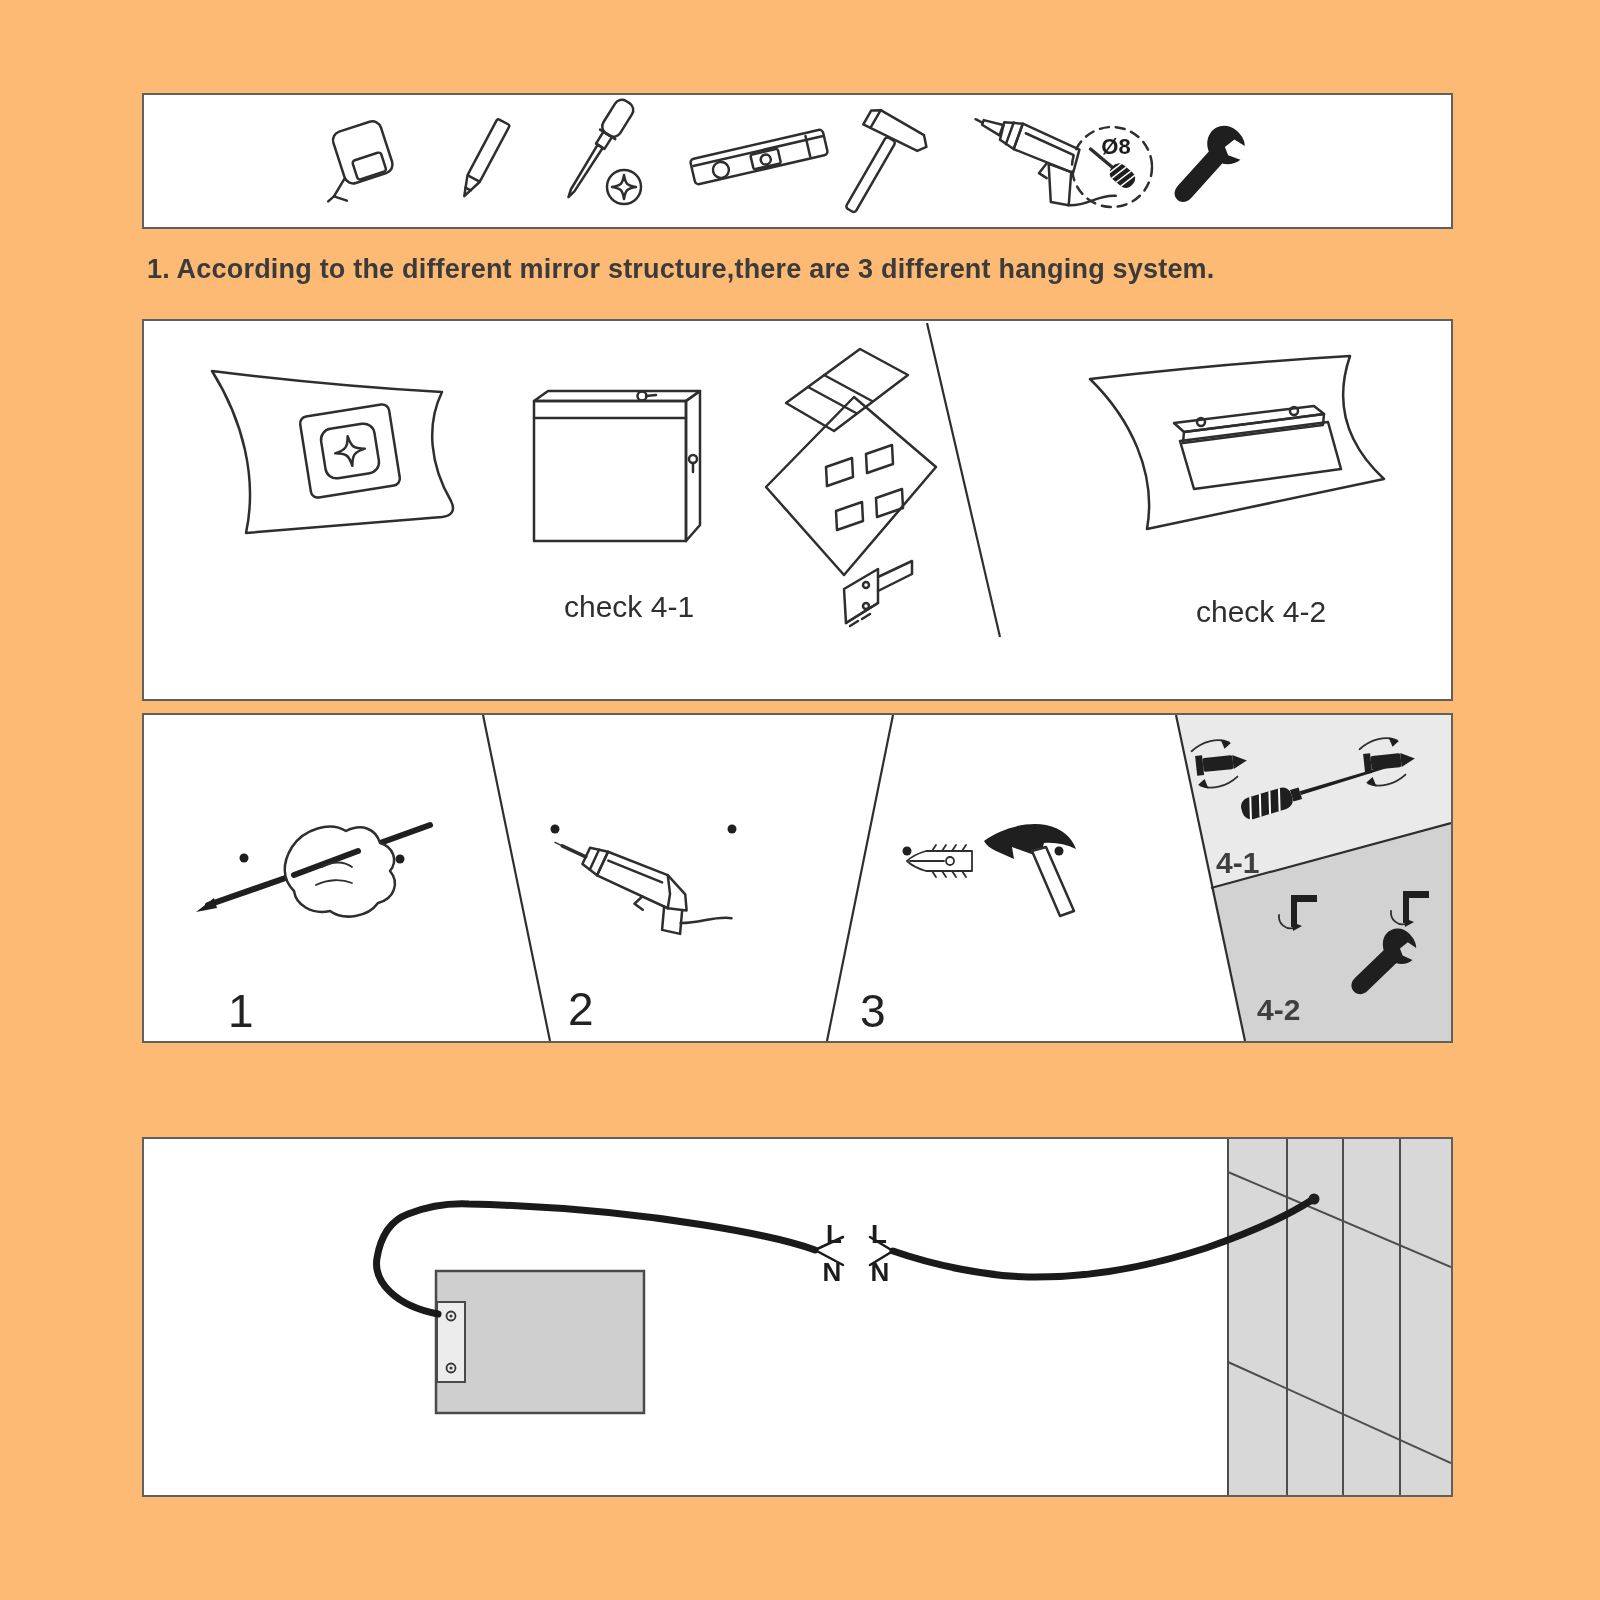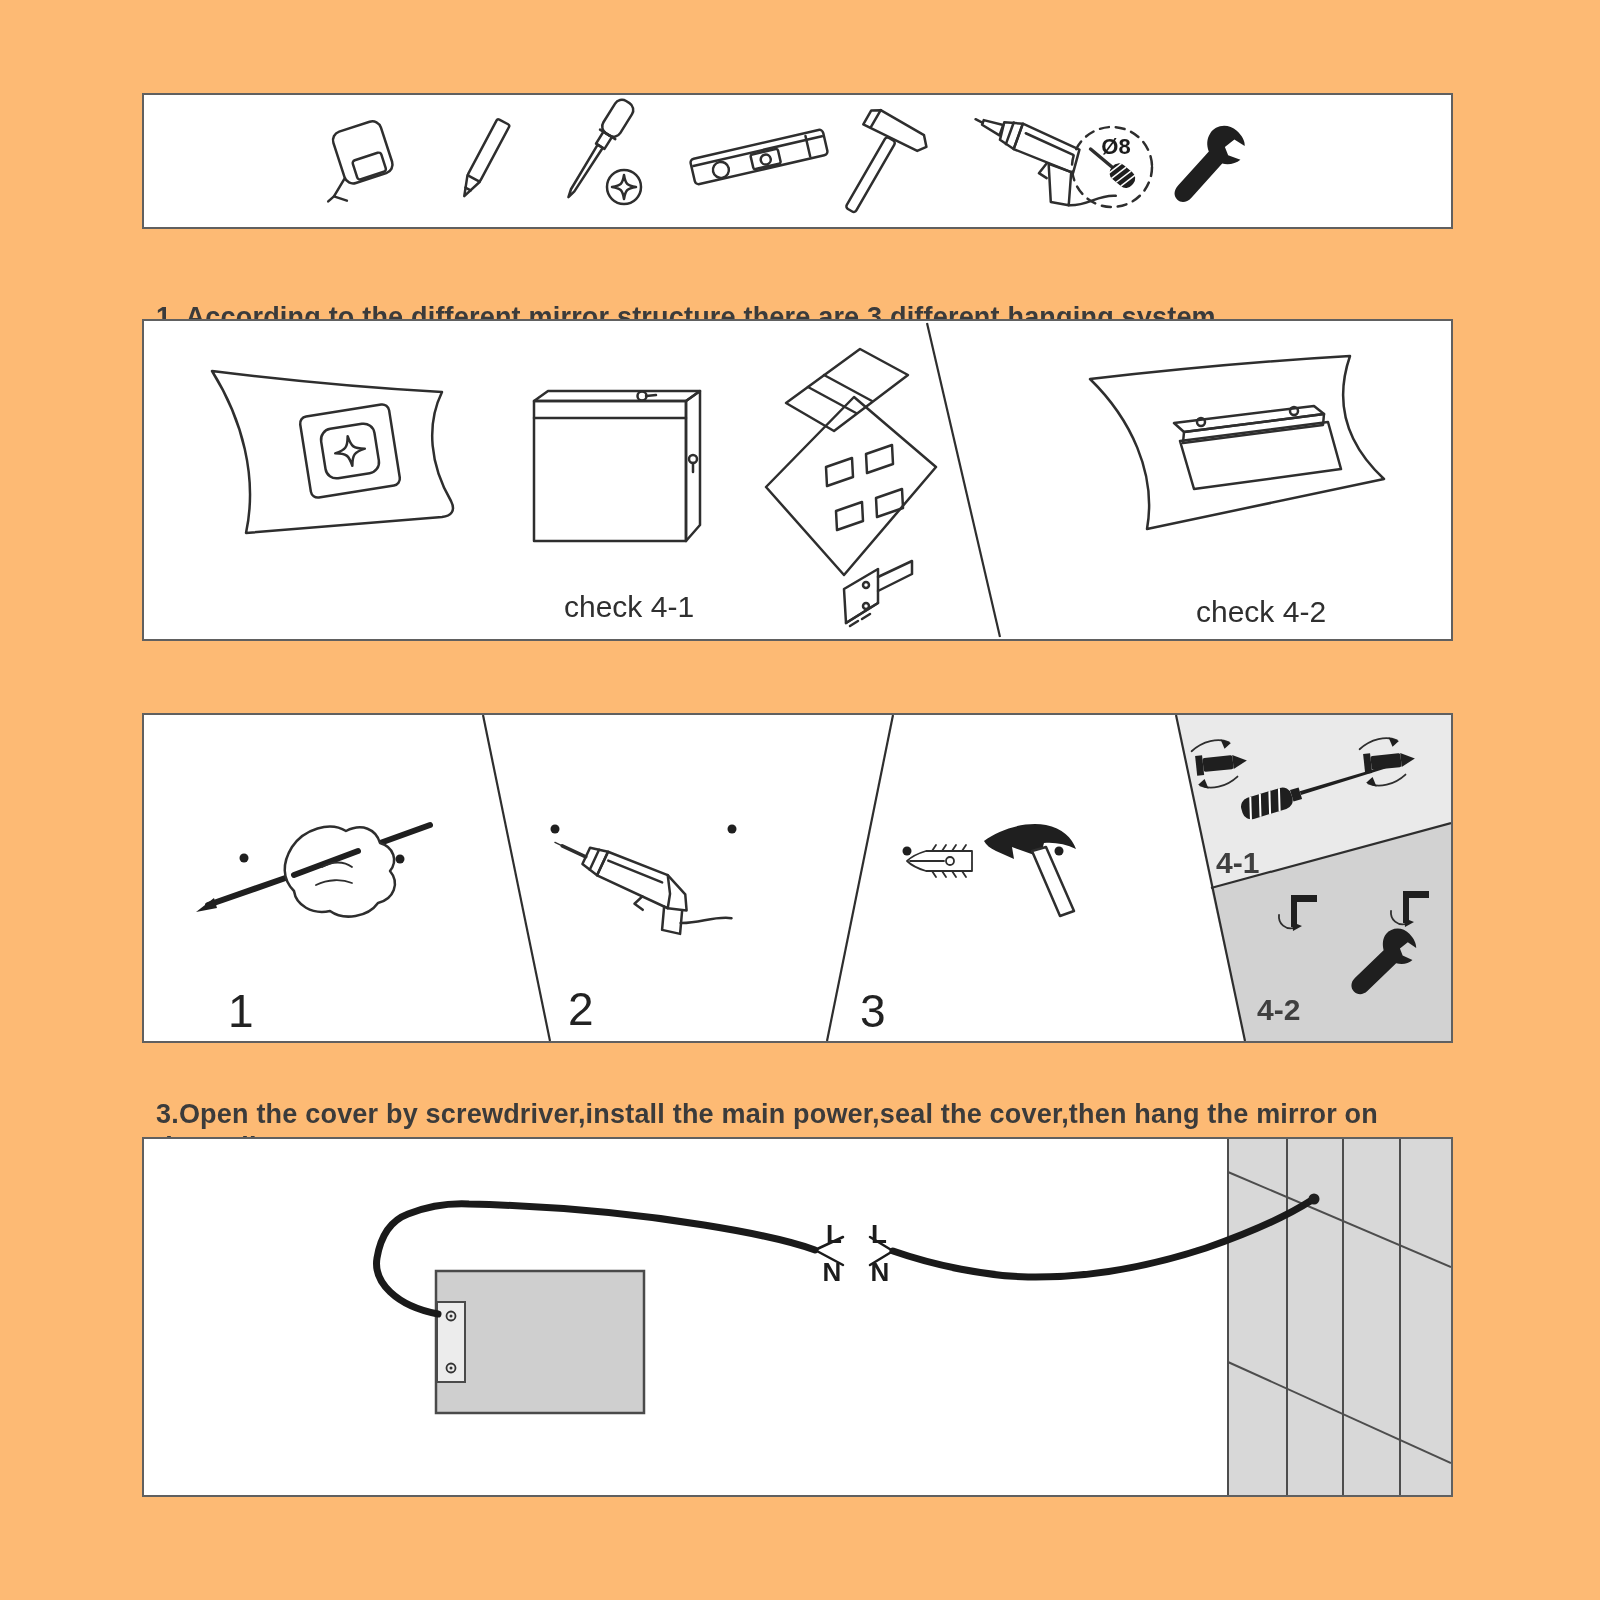--- a/index.html
+++ b/index.html
@@ -1,24 +1,24 @@
 <!DOCTYPE html>
 <html><head>
 <meta charset="utf-8">
 <style>
   html,body{margin:0;padding:0;background:#fff;}
   .page{position:relative;width:1600px;height:1600px;background:#fdba74;overflow:hidden;
         font-family:"Liberation Sans",sans-serif;}
   .box{position:absolute;border:2px solid #606060;background:#fff;box-sizing:border-box;}
   .tools-box{left:142px;top:93px;width:1311px;height:136px;}
-  .hanging-box{left:142px;top:319px;width:1311px;height:322px;}
+  .hanging-box{left:142px;top:319px;width:1311px;height:382px;}
   .measure-box{left:142px;top:713px;width:1311px;height:330px;}
   .wiring-box{left:142px;top:1137px;width:1311px;height:360px;}
-  .step-text{position:absolute;left:156px;width:1320px;
-             font-weight:700;font-size:27px;line-height:33px;color:#3b3b3b;letter-spacing:.2px;margin-top:48px;}
+  .step-text{position:absolute;left:147px;width:1320px;
+             font-weight:700;font-size:27px;line-height:33px;color:#3b3b3b;letter-spacing:.2px;}
   #step1{top:253px;} #step2{top:646px;} #step3{top:1050px;}
   svg{display:block;}
   .line{fill:none;stroke:#2e2e2e;stroke-width:2.5;stroke-linejoin:round;stroke-linecap:round;}
   .thin{stroke-width:1.8;}
   .dark{fill:#1f1f1f;stroke:none;}
   .whitefill{fill:#ffffff;}
   .cable{fill:none;stroke:#1a1a1a;stroke-width:7;stroke-linecap:round;}
   .wire{fill:none;stroke:#1a1a1a;stroke-width:2.5;stroke-linecap:round;}
   .dashed{stroke-dasharray:9 7;}
   .divider{stroke:#2e2e2e;stroke-width:2.2;}
@@ -271,24 +271,20 @@
           <polygon points="-1,20 8,15 -2,11" class="dark"></polygon>
         </g>
         <g transform="translate(1238,248) rotate(46)">
           <path class="dark" d="M -2,-40 C -12,-40 -19,-32 -18,-23 C -17,-17 -13,-13 -8,-10 L -8,30 C -8,36 -4,40 1,40 C 6,40 10,36 10,30 L 10,-10 C 15,-13 19,-18 19,-24 L 9,-20 L 2,-23 L 3,-33 L 13,-35 C 10,-38 5,-40 -2,-40 Z"></path>
         </g>
       </g>
       <text x="1113" y="305" class="sub-label">4-2</text>
     </svg>
   </div>
 
-  <div class="step-text" id="step3">
-    <div>3.Open the cover by screwdriver,install the main power,seal the cover,then hang the mirror on</div>
-    <div>the wall.</div>
-  </div>
 
   <div class="box wiring-box">
     <svg width="1307" height="356" viewBox="0 0 1307 356">
 
       <g>
         <rect x="1084" y="0" width="223" height="356" fill="#d8d8d8"></rect>
         <line class="tileline" x1="1084" y1="0" x2="1084" y2="356"></line>
         <line class="tileline" x1="1143" y1="0" x2="1143" y2="356"></line>
         <line class="tileline" x1="1199" y1="0" x2="1199" y2="356"></line>
         <line class="tileline" x1="1256" y1="0" x2="1256" y2="356"></line>

